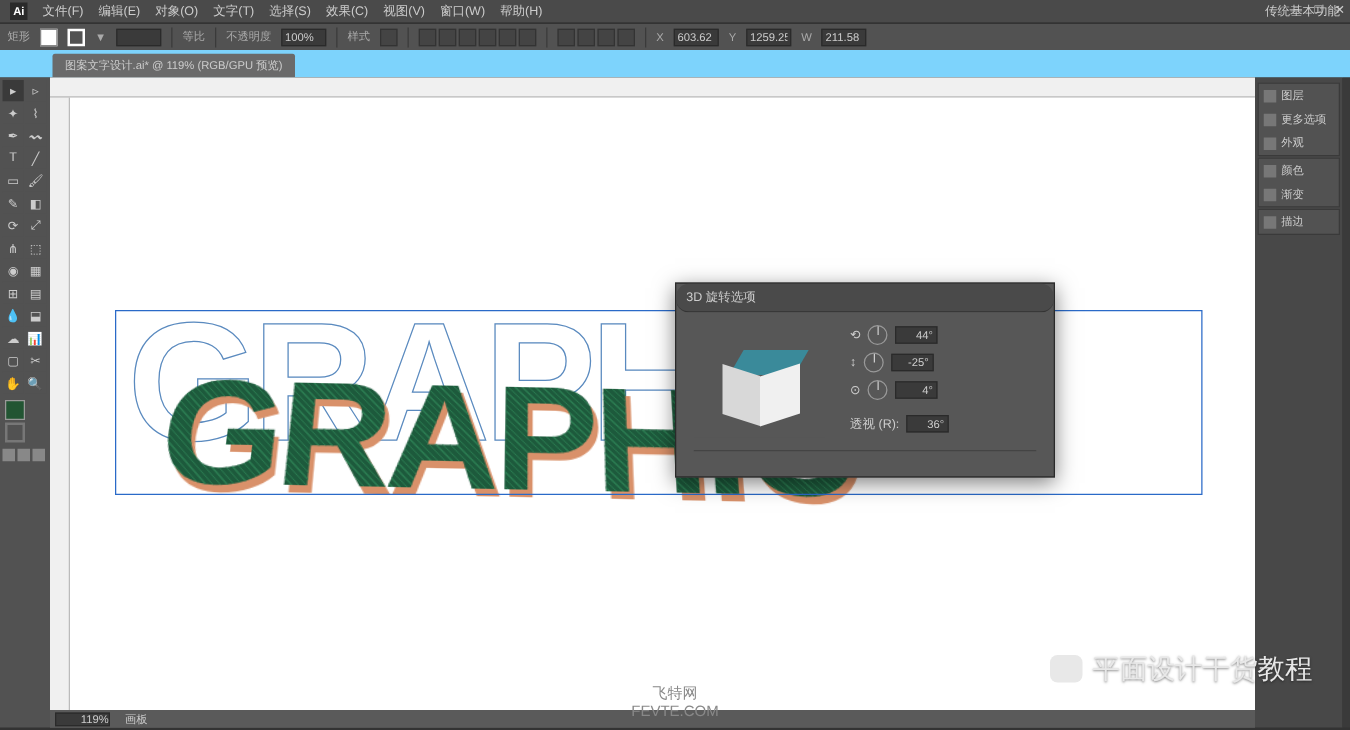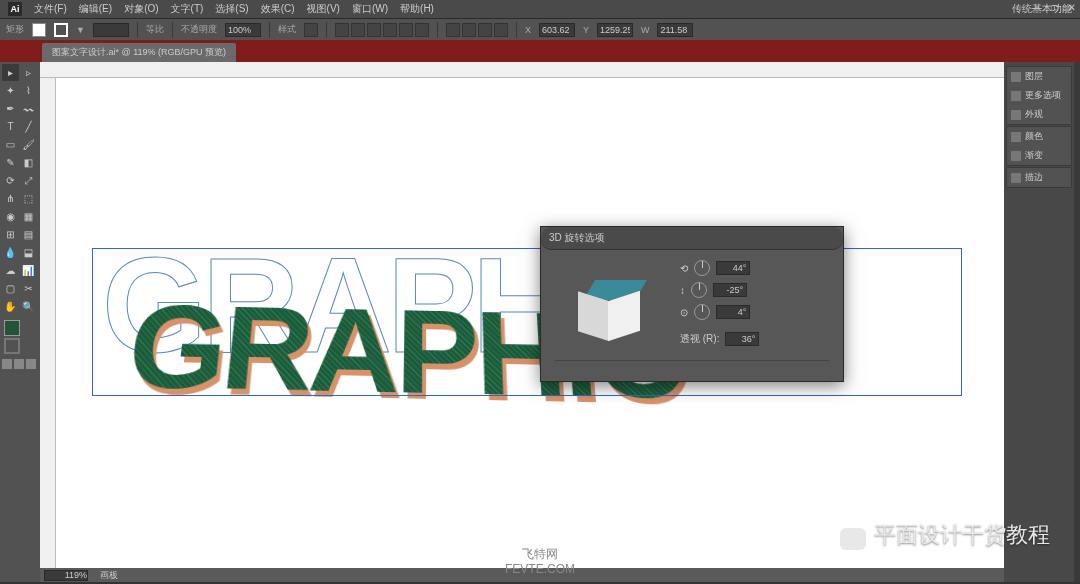--- a/index.html
+++ b/index.html
@@ -8,21 +8,21 @@
 .menubar .logo { width: 14px; height: 14px; background: #2a2a2a; display: flex; align-items: center; justify-content: center; color: #fff; font-weight: bold; font-size: 9px; }
 .menubar span { cursor: default; }
 .titlebar-right { position: absolute; right: 4px; top: 2px; display: flex; gap: 10px; color: #ccc; font-size: 10px; }
 .optionsbar { height: 22px; background: #525252; display: flex; align-items: center; padding: 0 6px; font-size: 9px; color: #aaa; gap: 8px; border-top: 1px solid #2a2a2a; }
 .optionsbar .swatch { width: 14px; height: 14px; background: #fff; border: 1px solid #888; }
 .optionsbar .stroke { width: 14px; height: 14px; border: 2px solid #fff; background: transparent; }
 .optionsbar .divider { width: 1px; height: 16px; background: #3a3a3a; }
 .optionsbar input { background: #3a3a3a; border: 1px solid #2a2a2a; color: #ccc; width: 36px; height: 14px; font-size: 9px; padding: 0 2px; }
 .optionsbar .icon-group { display: flex; gap: 2px; }
 .optionsbar .opt-icon { width: 14px; height: 14px; background: #444; border: 1px solid #333; }
-.tabbar { height: 22px; background: #7f1d1d; display: flex; align-items: flex-end; padding: 0 42px; }
+.tabbar { height: 22px; background: #7dd3fc; display: flex; align-items: flex-end; padding: 0 42px; }
 .tab { background: #6a6a6a; color: #ccc; font-size: 9px; padding: 3px 10px; border-top-left-radius: 2px; border-top-right-radius: 2px; }
 .main { display: flex; height: 520px; }
 .toolbox { width: 40px; background: #525252; display: flex; flex-wrap: wrap; padding: 2px; gap: 1px; align-content: flex-start; }
 .tool { width: 17px; height: 17px; background: #525252; display: flex; align-items: center; justify-content: center; color: #ccc; font-size: 10px; cursor: pointer; }
 .tool.active { background: #3a3a3a; }
 .fill-stroke { display: flex; flex-wrap: wrap; gap: 2px; padding: 4px 2px; }
 .fill-box { width: 16px; height: 16px; background: #225533; border: 1px solid #999; }
 .stroke-box { width: 16px; height: 16px; background: transparent; border: 2px solid #777; }
 .pal-row { display: flex; gap: 2px; }
 .pal-box { width: 10px; height: 10px; background: #888; }
@@ -65,21 +65,21 @@
 .dial::after { content: ""; position: absolute; width: 1px; height: 7px; background: #ccc; left: 50%; top: 0; transform-origin: bottom; }
 .angle-input { background: #3a3a3a; border: 1px solid #2a2a2a; color: #ccc; width: 34px; height: 14px; font-size: 9px; text-align: right; padding-right: 3px; }
 .dlg-footer { display: flex; justify-content: space-between; align-items: center; padding: 8px 14px 12px; }
 .dlg-check { display: flex; align-items: center; gap: 4px; font-size: 9px; }
 .dlg-check input { width: 10px; height: 10px; }
 .dlg-btns { display: flex; gap: 8px; }
 .dlg-btn { background: transparent; border: 1px solid #888; color: #ccc; padding: 3px 14px; font-size: 9px; border-radius: 10px; cursor: pointer; }
 
 
 .wm-bottom { position: absolute; bottom: 6px; left: 50%; transform: translateX(-50%); color: #888; font-size: 12px; text-align: center; line-height: 1.3; }
-.wm-right { position: absolute; right: 30px; bottom: 34px; color: #e8e8e8; font-size: 22px; display: flex; align-items: flex-end; gap: 8px; text-shadow: 0 1px 2px rgba(0,0,0,0.5); }
+.wm-right { position: absolute; right: 30px; bottom: 34px; color: #e8e8e8; font-size: 22px; display: flex; align-items: center; gap: 8px; text-shadow: 0 1px 2px rgba(0,0,0,0.5); }
 .wechat-icon { width: 26px; height: 22px; background: #e8e8e8; border-radius: 6px; position: relative; }
 </style>
 </head>
 <body>
 
 <div class="menubar">
   <div class="logo">Ai</div>
   <span>文件(F)</span>
   <span>编辑(E)</span>
   <span>对象(O)</span>

